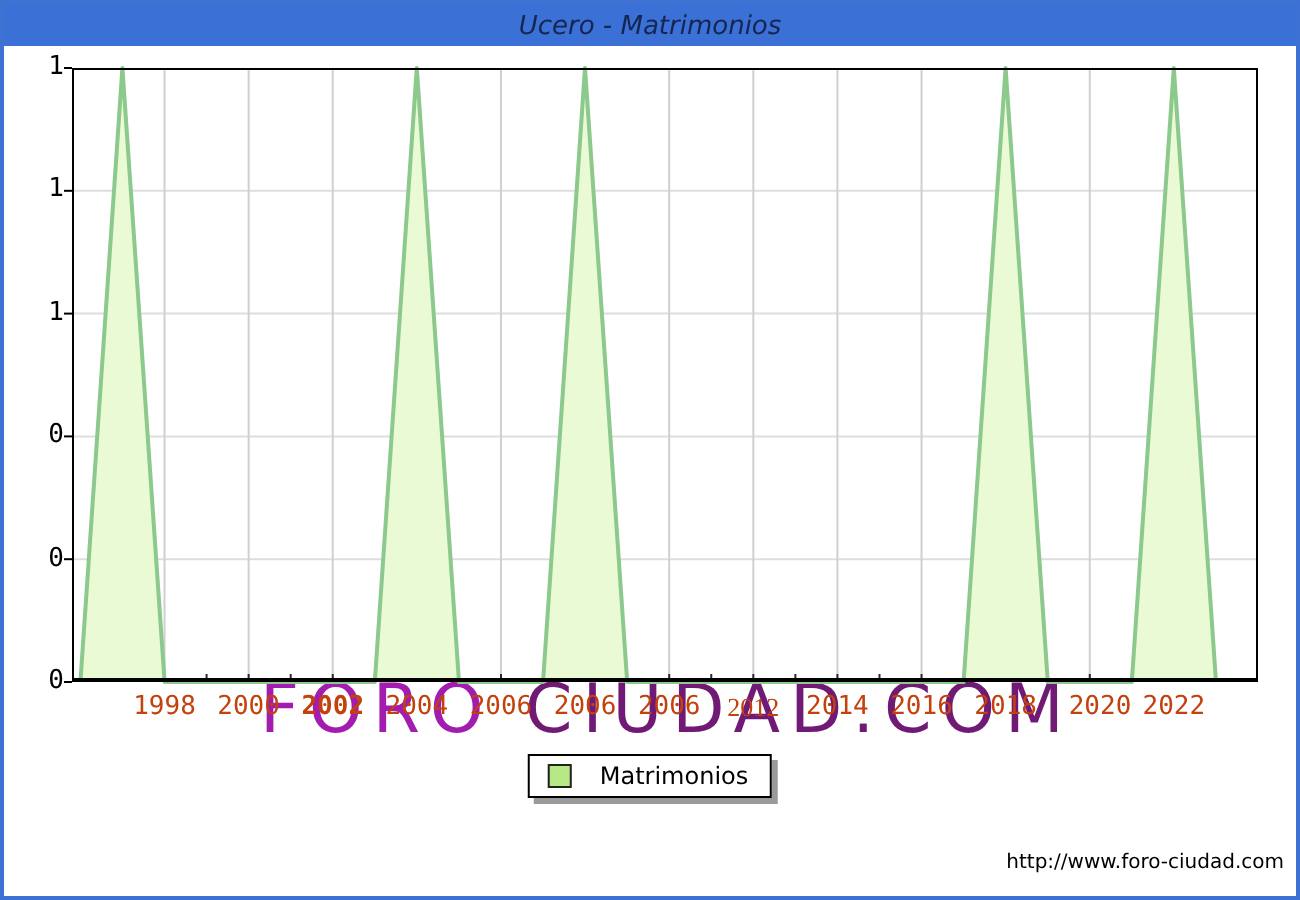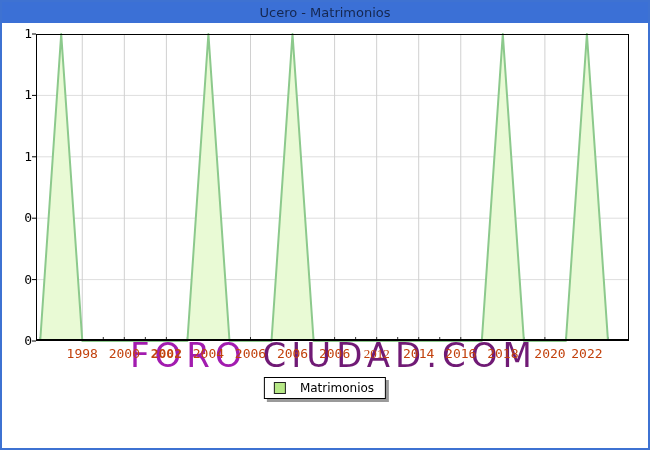--- a/index.html
+++ b/index.html
@@ -3,21 +3,21 @@
 <meta charset="utf-8">
 <style>
   html,body { margin:0; padding:0; background:#ffffff; }
   #chart-window {
     position:relative; width:650px; height:450px; box-sizing:border-box;
     background:#ffffff; border:2px solid #3e72d2; overflow:hidden;
     font-family:"DejaVu Sans", sans-serif;
   }
   #title-bar {
     position:absolute; left:0; top:0; right:0; height:21px;
-    background:#3b70d6; text-align:center;
+    background:#3b70d6; text-align:center;font-style:italic;
   }
   #title-bar span {
     color:#152750; font-size:13px; line-height:21px; font-family:"DejaVu Sans", sans-serif;
   }
   #watermark {
     position:absolute; left:128px; top:336px; z-index:1;
     font-size:34px; letter-spacing:5px; line-height:34px; white-space:nowrap;
     font-family:"DejaVu Sans", sans-serif; pointer-events:none;
   }
   #watermark .wm-gray { color:#a21caf; }
@@ -109,20 +109,21 @@
       <polyline points="4.2,307.0 25.2,0.0 46.3,307.0 67.3,307.0 88.3,307.0 109.3,307.0 130.4,307.0 151.4,307.0 172.4,0.0 193.5,307.0 214.5,307.0 235.5,307.0 256.5,0.0 277.6,307.0 298.6,307.0 319.6,307.0 340.7,307.0 361.7,307.0 382.7,307.0 403.7,307.0 424.8,307.0 445.8,307.0 466.8,0.0 487.9,307.0 508.9,307.0 529.9,307.0 550.9,0.0 572.0,307.0" fill="none" stroke="#8cc98c" stroke-width="2" stroke-linejoin="round"></polyline>
       <rect x="0.5" y="0.5" width="592" height="306" fill="none" stroke="#000000" stroke-width="1"></rect>
       <line x1="0" y1="306" x2="593" y2="306" stroke="#000000" stroke-width="2"></line>
     </svg>
 
   <div id="legend">
     <span id="legend-swatch"></span>
     <span id="legend-label">Matrimonios</span>
   </div>
 
+  <div id="footer-url">http://www.foro-ciudad.com</div>
 <div class="y-tick-label" style="top: 331px;">0</div>
     <div class="y-tick-label" style="top: 269.6px;">0</div>
     <div class="y-tick-label" style="top: 208.2px;">0</div>
     <div class="y-tick-label" style="top: 146.8px;">1</div>
     <div class="y-tick-label" style="top: 85.4px;">1</div>
     <div class="y-tick-label" style="top: 24px;">1</div>
     <div class="x-tick-label" style="left: 55.2624px;">1998</div>
     <div class="x-tick-label" style="left: 97.3191px;">2000</div>
     <div class="x-tick-label" style="left: 139.376px; font-weight: bold;">2002</div>
     <div class="x-tick-label" style="left: 181.433px;">2004</div>

